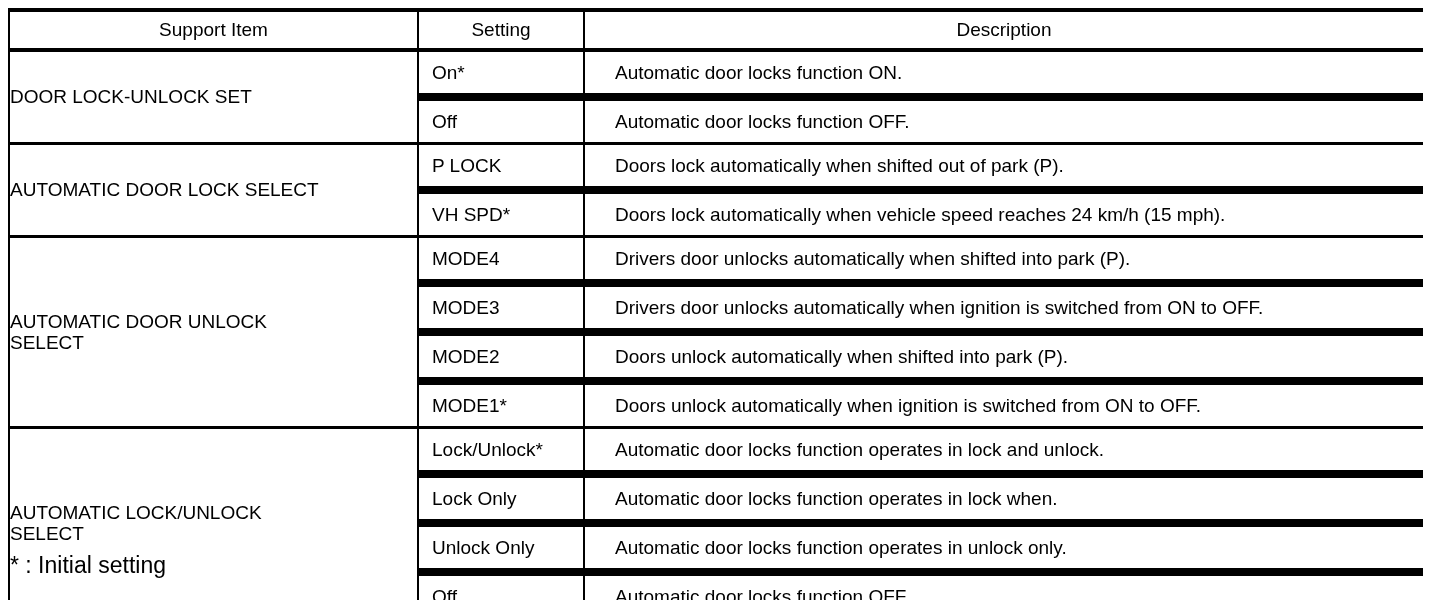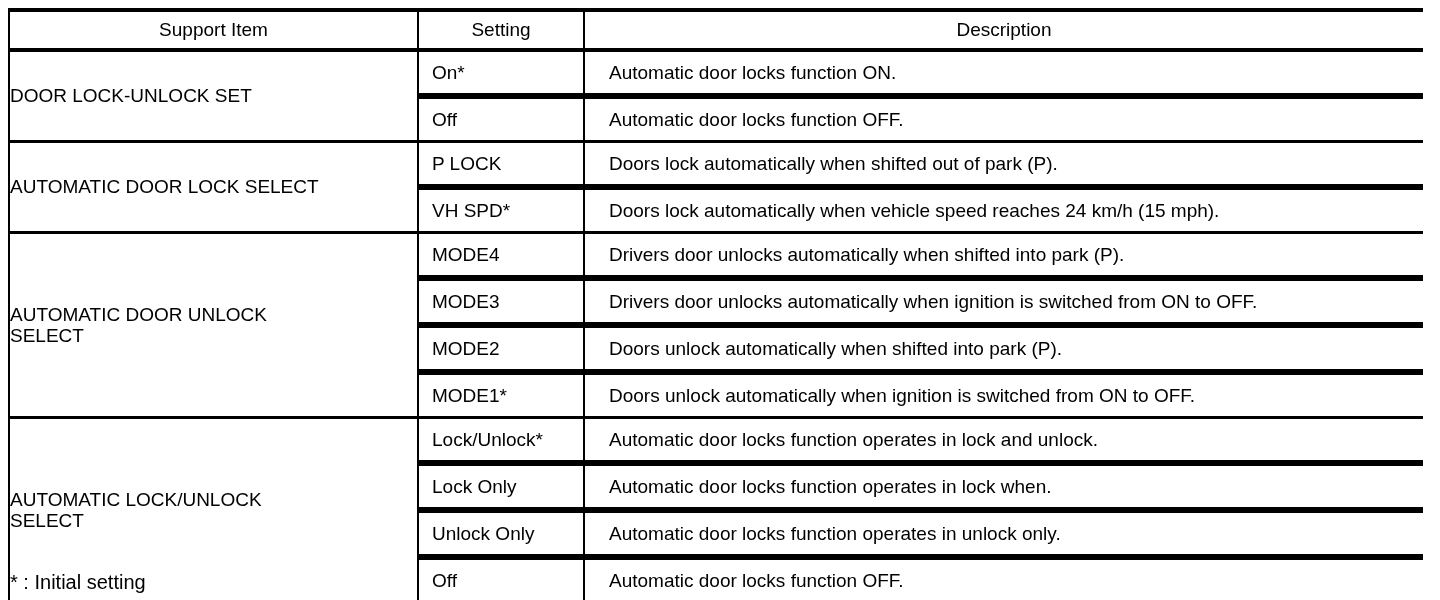--- a/index.html
+++ b/index.html
@@ -49,42 +49,42 @@
   }
 
   tbody { border-top: 3px solid #000; }
 
   tbody td {
     vertical-align: middle;
     height: 41px;
     padding: 0;
   }
   
-  tbody tr + tr td { border-top: 6px solid #000000; }
+  tbody tr + tr td { border-top: 8px solid #000000; }
 
   td.support-cell {
     padding-right: 8px;
     white-space: pre-line;
     border-right: 2px solid #000;
   }
   td.setting-cell {
     padding-left: 13px;
     padding-right: 4px;
     white-space: nowrap;
   }
   td.description-cell {
-    padding-left: 24px;
+    padding-left: 30px;
     padding-right: 4px;
     white-space: nowrap;
   }
   .footnote {
     position: absolute;
     left: 10px;
-    top: 571px;
-    font-size: 20px;
+    top: 552px;
+    font-size: 23px;
   }
 </style>
 </head>
 <body>
 
 <div class="page">
   <table class="support-table">
     <colgroup>
       <col class="c-support">
       <col class="c-setting">

